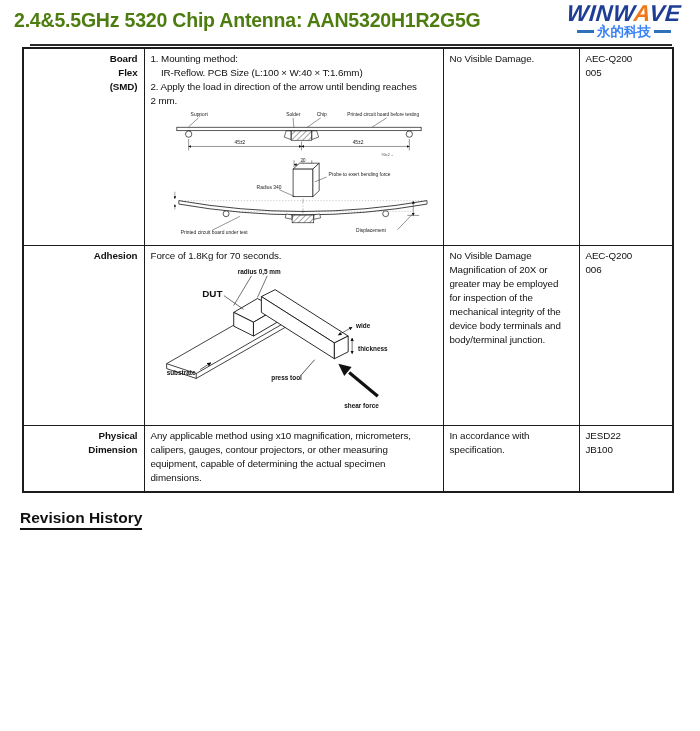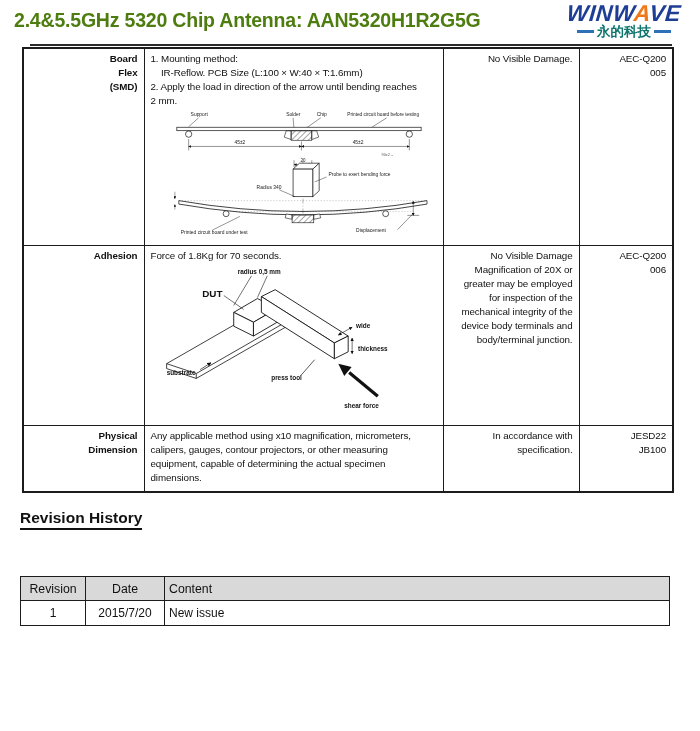--- a/index.html
+++ b/index.html
@@ -17,21 +17,21 @@
   .logo-dash{display:inline-block;width:17px;height:2.5px;background:#2f71b8;}
   .title-rule{position:absolute;left:30px;top:44px;width:642px;height:2px;background:#2a2a2a;}
 
   
   .spec-table{position:absolute;left:22px;top:47px;width:650px;border-collapse:collapse;
               table-layout:fixed;border:2px solid #1c1c1c;}
   .spec-table td{border:1px solid #1c1c1c;vertical-align:top;padding:3px 6px;
                  font-size:9.8px;line-height:14px;letter-spacing:-0.1px;color:#111;}
   .cell-item{font-weight:bold;font-size:10.4px;white-space:pre-line;text-align:right;}
   .cell-cond{white-space:pre-wrap;}
-  .cell-crit,.cell-std{white-space:pre-line;text-align:right;}
+  .cell-crit,.cell-std{white-space:pre-line;}
   .diag{display:block;margin-top:2px;margin-left:12px;}
   .diag text{font-family:"Liberation Sans",sans-serif;letter-spacing:0;}
 
   
   .rev-heading{position:absolute;left:20px;top:509px;font-size:15.5px;font-weight:bold;
                border-bottom:2px solid #111;padding-bottom:1px;color:#111;}
   .rev-table{position:absolute;left:20px;top:576px;width:650px;border-collapse:collapse;
              table-layout:fixed;border:1.5px solid #1c1c1c;}
   .rev-table td{border:1px solid #1c1c1c;vertical-align:middle;font-size:12.3px;color:#111;}
   .rev-table .hdr td{background:#d9d9d9;height:21px;}
@@ -45,21 +45,21 @@
 <div class="page">
 
   <div class="page-title">2.4&amp;5.5GHz 5320 Chip Antenna: AAN5320H1R2G5G</div>
 
   <div class="logo">
     <div class="logo-word">
       <span style="color:#1e3e95">WINW</span><span style="color:#f07818">A</span><span style="color:#1e3e95">VE</span>
     </div>
     <div class="logo-sub">
       <span class="logo-dash"></span>
-      <span style="color:#0f766e">永的科技</span>
+      <span style="color:#3b82f6">永的科技</span>
       <span class="logo-dash"></span>
     </div>
   </div>
 
   <div class="title-rule"></div>
 
   <table class="spec-table">
     <colgroup>
         <col style="width:121px">
         <col style="width:299px">
@@ -243,33 +243,14 @@
       <td class="cell-crit">In accordance with
 specification.</td>
       <td class="cell-std">JESD22
 JB100</td>
     </tr>
   </tbody>
     </table>
 
   <div class="rev-heading">Revision History</div>
 
-  <table class="rev-table">
-    <colgroup>
-        <col style="width:65px">
-        <col style="width:79px">
-        <col style="width:505px">
-      </colgroup>
-    <tbody>
-        <tr class="hdr">
-      <td class="td-center">Revision</td>
-      <td class="td-center">Date</td>
-      <td class="td-left">Content</td>
-    </tr>
-    <tr class="dat">
-      <td class="td-center">1</td>
-      <td class="td-center">2015/7/20</td>
-      <td class="td-left">New issue</td>
-    </tr>
-  </tbody>
-    </table>
 
 </div>
 
 </body></html>

